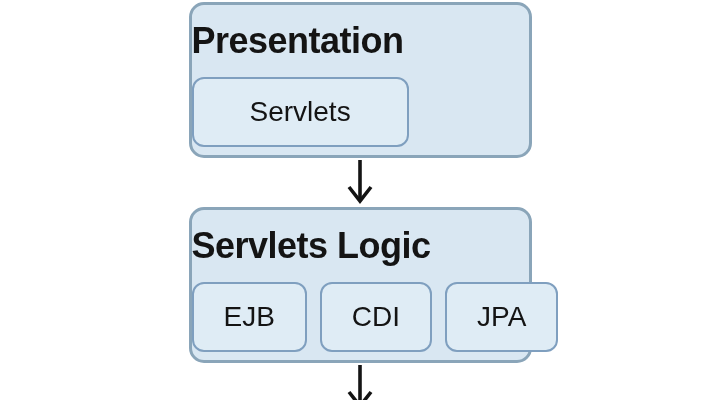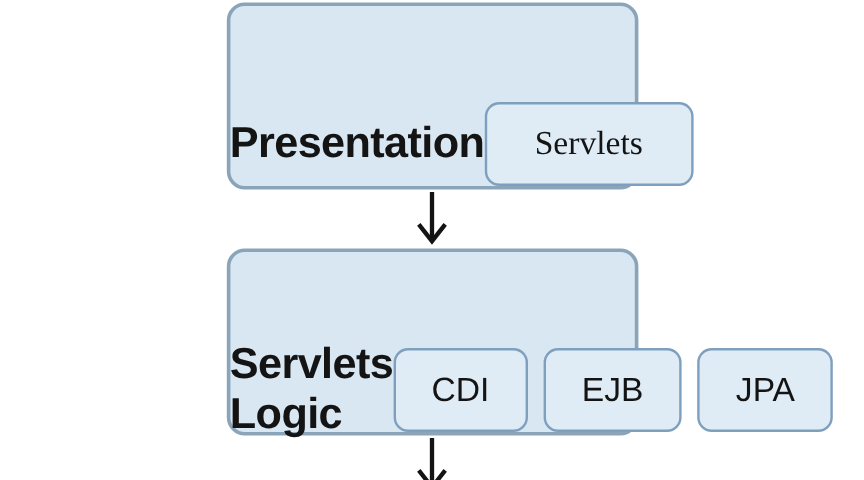--- a/index.html
+++ b/index.html
@@ -27,22 +27,22 @@
     align-items: center;
     padding-top: 2px;
   }
   .layer-box {
     width: 343px;
     height: 156px;
     background: var(--box-fill);
     border: 3px solid var(--box-border);
     border-radius: 15px;
     display: flex;
-    flex-direction: row;
-    align-items: flex-end;
+    flex-direction: column;
+    align-items: flex-start;
     flex-shrink: 0;
   }
   .layer-title {
     height: 72px;
     display: flex;
     align-items: center;
     justify-content: center;
     font-size: 36px;
     font-weight: 700;
     letter-spacing: -0.5px;
@@ -60,21 +60,21 @@
     border: 2.5px solid var(--chip-border);
     border-radius: 12px;
     display: flex;
     align-items: center;
     justify-content: center;
     font-size: 28px;
     font-weight: 500;
     color: var(--text);
     white-space: nowrap;
   }
-  .chip.wide { padding: 0 40px; font-family: Liberation Serif, serif; }
+  .chip.wide { padding: 0 56px; }
   .arrow {
     flex-shrink: 0;
     display: block;
   }
   .arrow line, .arrow polyline {
     stroke: var(--arrow);
     stroke-width: 3.6;
     fill: none;
   }
 </style>
@@ -91,22 +91,22 @@
   </div>
 
   <svg class="arrow" width="36" height="49" viewBox="0 0 36 49">
     <line x1="18" y1="2" x2="18" y2="42"></line>
     <polyline points="7,29 18,43 29,29"></polyline>
   </svg>
 
   <div class="layer-box">
     <div class="layer-title">Servlets Logic</div>
     <div class="chip-row">
+      <div class="chip">EJB</div>
       <div class="chip">CDI</div>
-      <div class="chip">EJB</div>
       <div class="chip">JPA</div>
     </div>
   </div>
 
   <svg class="arrow" width="36" height="49" viewBox="0 0 36 49">
     <line x1="18" y1="2" x2="18" y2="42"></line>
     <polyline points="7,29 18,43 29,29"></polyline>
   </svg>
 
 </div>

